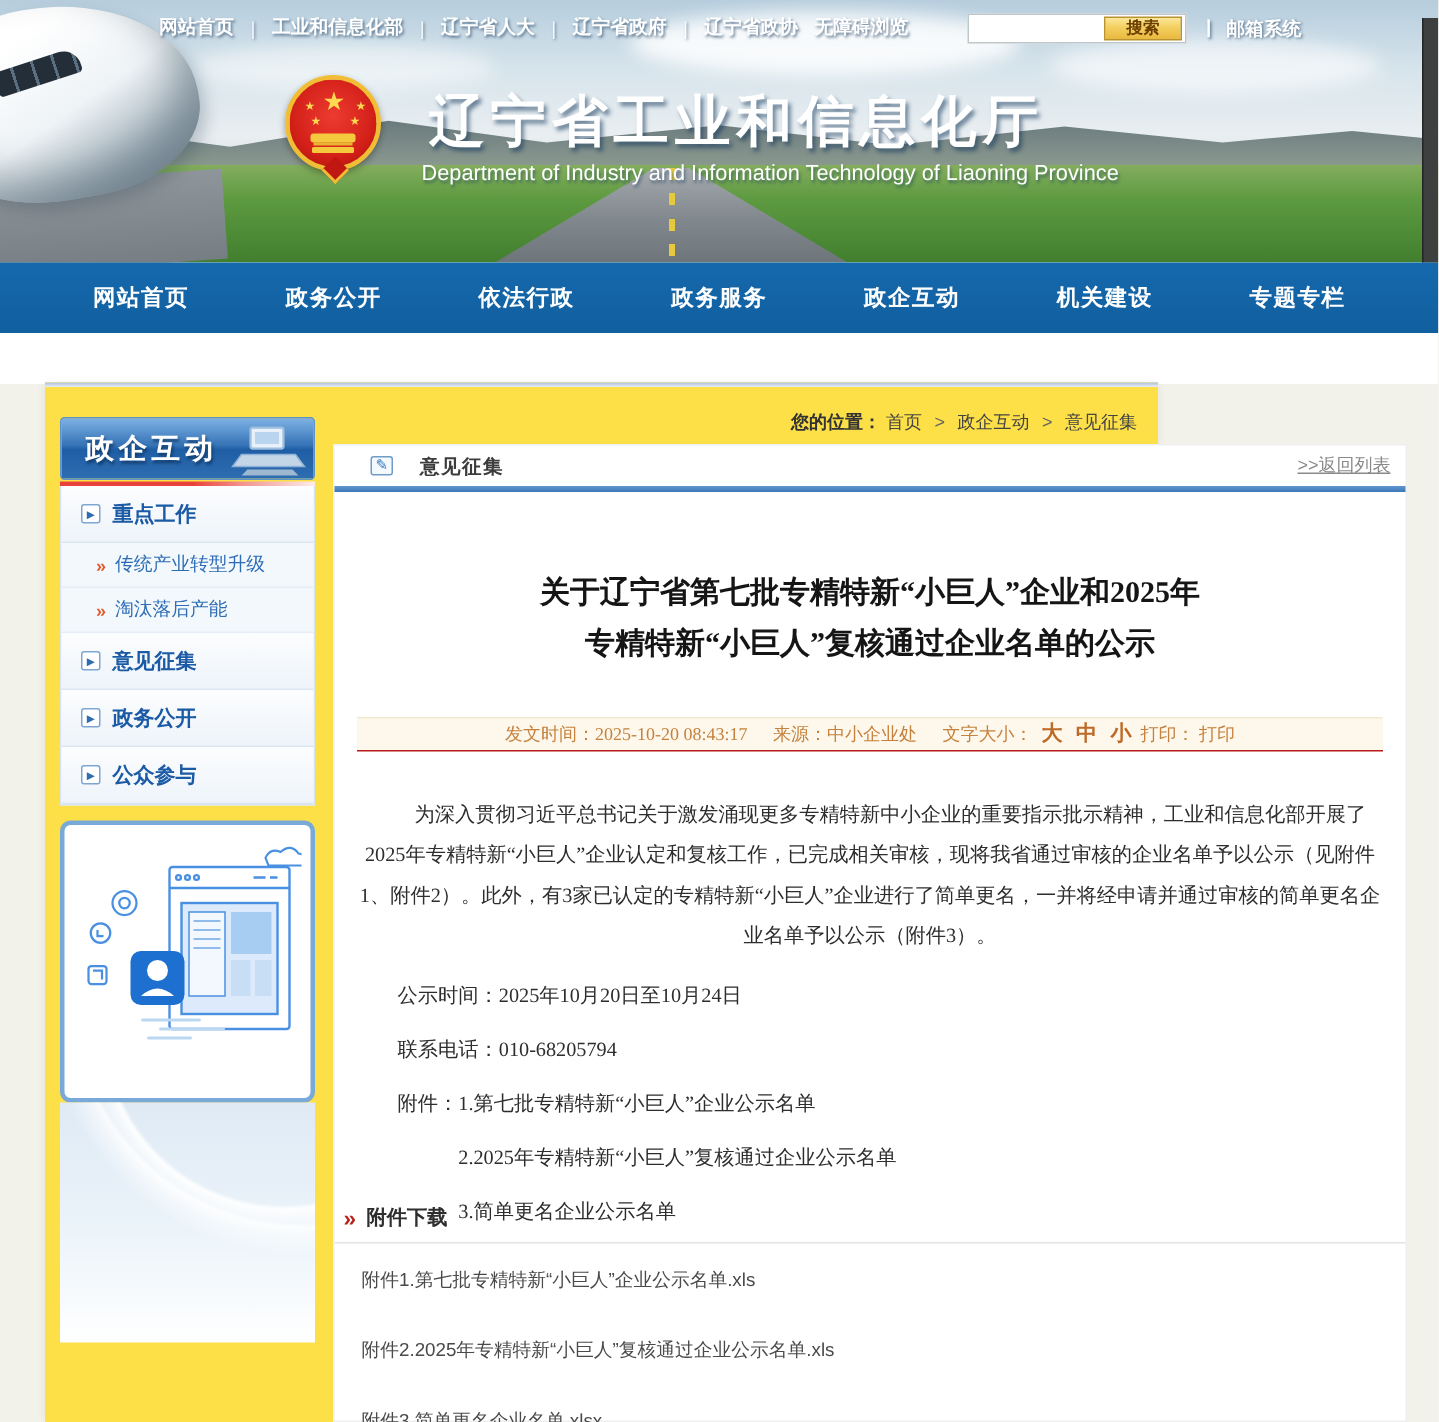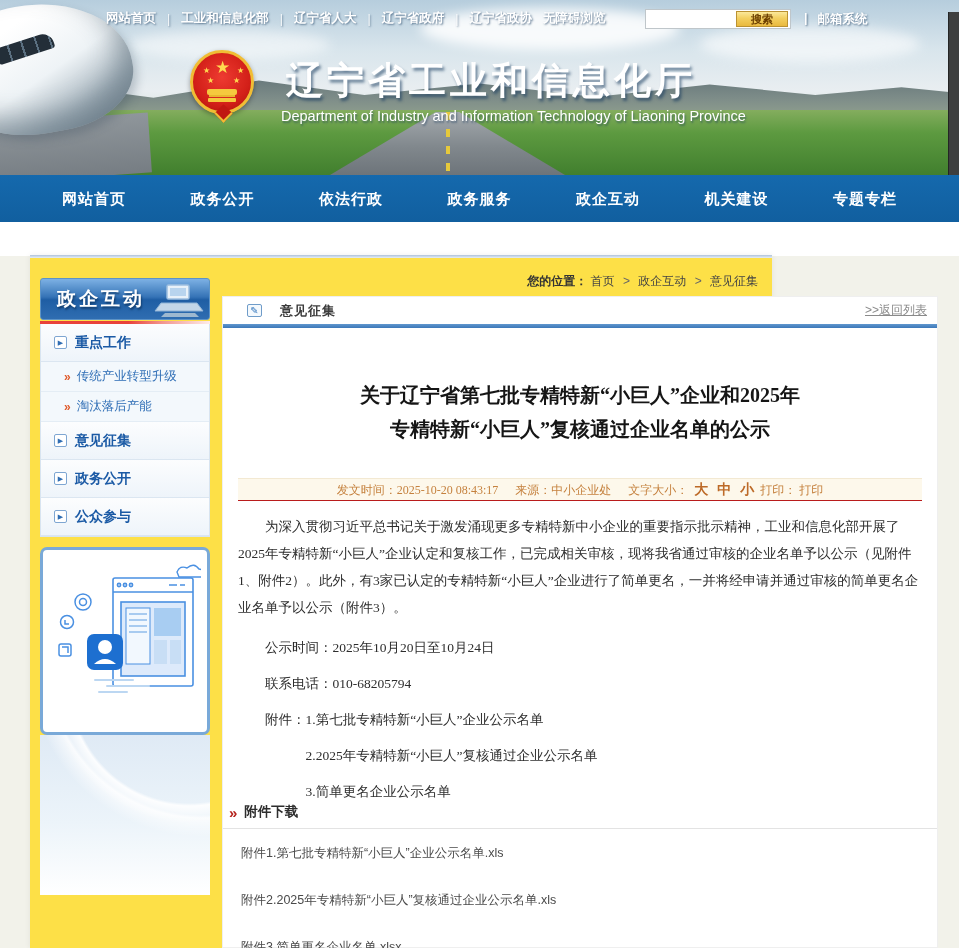--- a/index.html
+++ b/index.html
@@ -131,21 +131,21 @@
   #art-title { margin-top:50px; text-align:center; font-family:"Liberation Serif","DejaVu Serif",serif;
     font-size:20px; font-weight:bold; color:#151515; line-height:34px; }
   #meta-bar { margin:32px 0 0; height:23px; line-height:21px; text-align:center; background:#fdf8eb;
     border-top:1px solid #f3e9d2; border-bottom:1px solid #b91c1c; color:#c5813e; font-size:12px;
     font-family:"Liberation Serif","DejaVu Serif",serif; }
   #meta-bar .mv { margin-right:14px; }
   #meta-bar .size-btn { font-weight:bold; font-size:14px; color:#bd6a28; margin:0 3px; cursor:pointer; }
   #meta-bar .print-link { cursor:pointer; }
   #article p { font-family:"Liberation Serif","DejaVu Serif",serif; font-size:13.5px; line-height:27px;
     color:#2d2d2d; text-indent:2em; margin:0 0 13px; }
-  #article p.first { margin-top:12px; }
+  #article p.first { margin-top:28px;text-align:center; }
   #article p.deep { text-indent:5em; margin-bottom:9px; }
   #article p.single { margin-bottom:9px; }
 
   #attach { position:absolute; left:0; top:506px; width:100%; }
   #attach-head { display:flex; align-items:center; padding-left:6px; }
   #attach-mark { color:#b5231c; font-weight:bold; font-size:15px; margin-right:7px; }
   #attach-label { font-family:"Liberation Serif","DejaVu Serif",serif; font-size:13.5px; font-weight:bold; color:#2e2e2e; }
   #attach-line { border-bottom:1px solid #e3e3e3; margin-top:7px; }
   .attach-file { margin:16px 0 0 18px; font-size:12.5px; color:#4a4a4a; cursor:pointer; height:31px; }
 </style>

